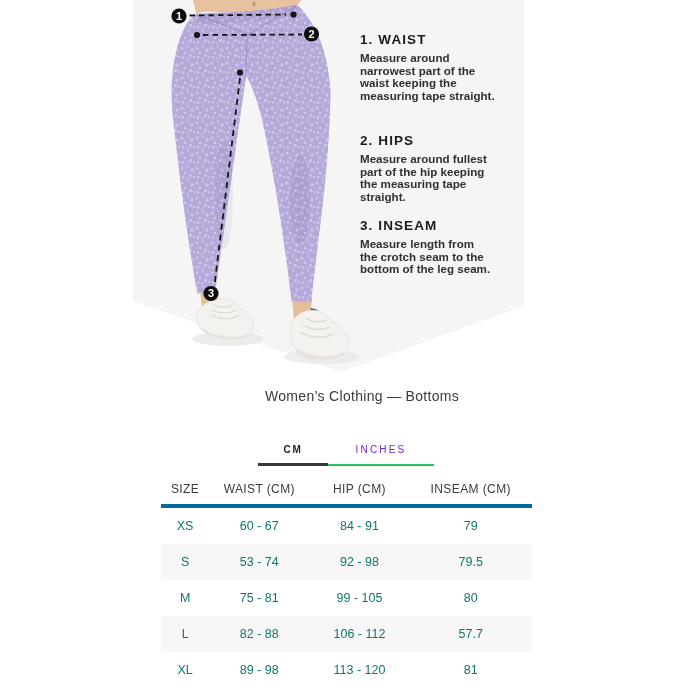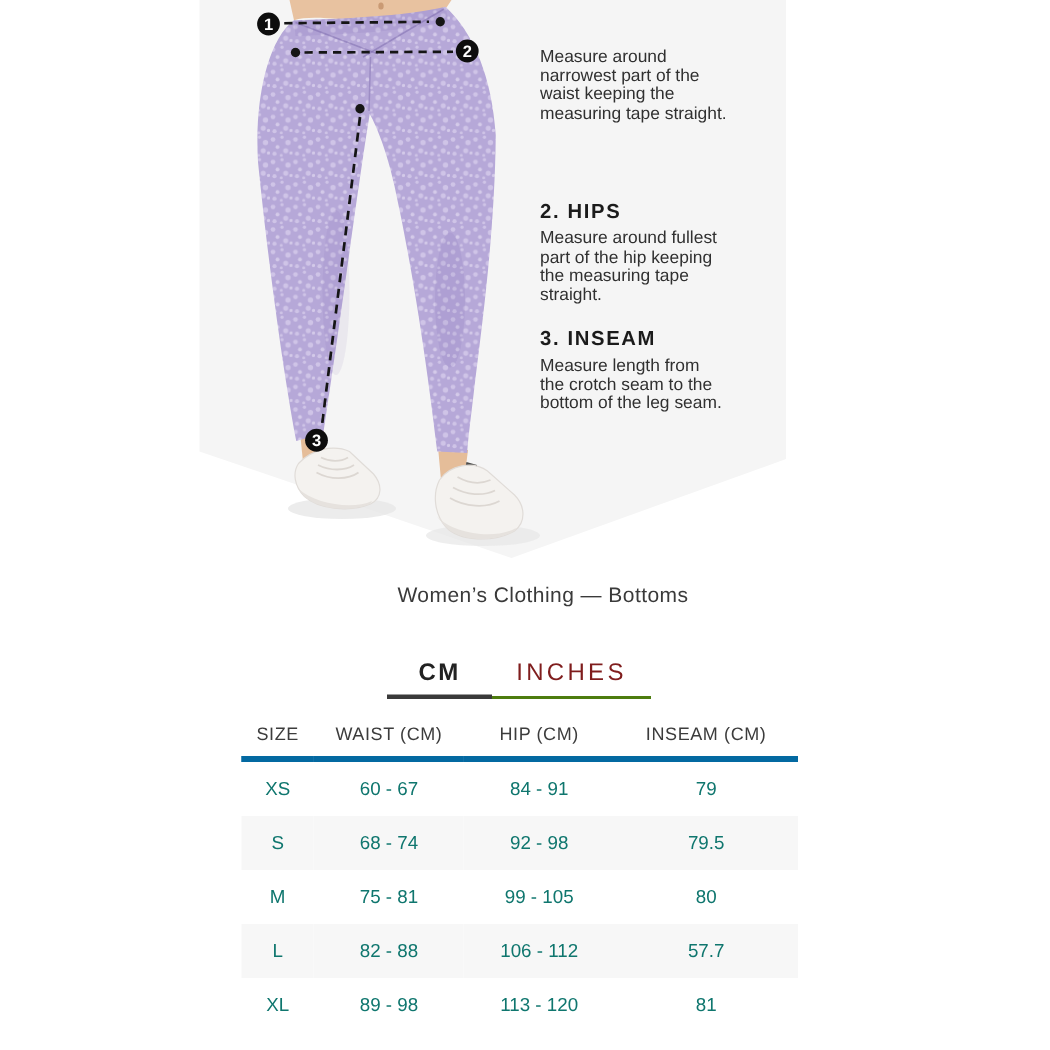--- a/index.html
+++ b/index.html
@@ -8,36 +8,36 @@
     font-family:"Liberation Sans",sans-serif;color:#222;
   }
   
   .illustration{position:absolute;left:0;top:0;width:700px;height:390px;}
   
   .measure-item{position:absolute;left:360px;width:158px;}
   .measure-item .mi-title{
     font-size:13.5px;font-weight:700;letter-spacing:1.1px;color:#1b1b1b;margin:0 0 5px 0;
   }
   .measure-item .mi-desc{
-    font-size:11.6px;line-height:12.7px;color:#303030;white-space:pre-line;margin:0;
+    font-size:11.6px;line-height:12.7px;color:#303030;white-space:pre-line;margin:0;font-weight:bold;
   }
   .mi-1{top:32px}.mi-2{top:133px}.mi-3{top:218px}
   
   .section-title{
     position:absolute;top:385px;left:0;width:700px;text-align:center;
     font-size:14px;line-height:22px;color:#3a3a3a;letter-spacing:.3px;padding-left:12px;
   }
   
   .tabs{position:absolute;left:258px;top:435px;display:flex;}
   .tab{
     box-sizing:border-box;height:31px;display:flex;align-items:center;justify-content:center;
-    font-size:16px;cursor:pointer;
+    font-size:10px;cursor:pointer;
   }
   .tab-cm{width:70px;font-weight:700;letter-spacing:1.6px;color:#222;border-bottom:3px solid #3a3a3a;}
-  .tab-inches{width:106px;font-weight:400;letter-spacing:2.2px;color:#7f1d1d;border-bottom:2px solid #4d7c0f;padding-bottom:1px;}
+  .tab-inches{width:106px;font-weight:400;letter-spacing:2.2px;color:#6d28d9;border-bottom:2px solid #22c55e;padding-bottom:1px;}
   
   .size-table{
     position:absolute;left:161px;top:474px;width:371px;border-collapse:collapse;table-layout:fixed;
   }
   .size-table th{
     height:30px;font-size:12px;font-weight:400;letter-spacing:.4px;color:#3c3c3c;
     border-bottom:4px solid #0369a1;text-align:center;vertical-align:middle;padding:0;
   }
   .size-table td{
     height:36px;font-size:12.5px;color:#0f766e;text-align:center;vertical-align:middle;padding:0;
@@ -130,20 +130,21 @@
         <text x="311.5" y="37.8" font-size="11" font-weight="700" fill="#ffffff" text-anchor="middle" font-family="Liberation Sans, sans-serif">2</text>
       </g>
       <g>
         <circle cx="211" cy="293.5" r="7.6" fill="#0d0d0d"></circle>
         <text x="211" y="297.3" font-size="11" font-weight="700" fill="#ffffff" text-anchor="middle" font-family="Liberation Sans, sans-serif">3</text>
       </g>
     </g>
   </svg>
 
   <div class="measure-item mi-1">
+    <p class="mi-title">1. WAIST</p>
     <p class="mi-desc">Measure around
 narrowest part of the
 waist keeping the
 measuring tape straight.</p>
   </div>
   <div class="measure-item mi-2">
     <p class="mi-title">2. HIPS</p>
     <p class="mi-desc">Measure around fullest
 part of the hip keeping
 the measuring tape
@@ -180,21 +181,21 @@
     </thead>
     <tbody>
       <tr>
         <td>XS</td>
         <td>60 - 67</td>
         <td>84 - 91</td>
         <td>79</td>
       </tr>
       <tr>
         <td>S</td>
-        <td>68 - 74</td>
+        <td>53 - 74</td>
         <td>92 - 98</td>
         <td>79.5</td>
       </tr>
       <tr>
         <td>M</td>
         <td>75 - 81</td>
         <td>99 - 105</td>
         <td>80</td>
       </tr>
       <tr>

